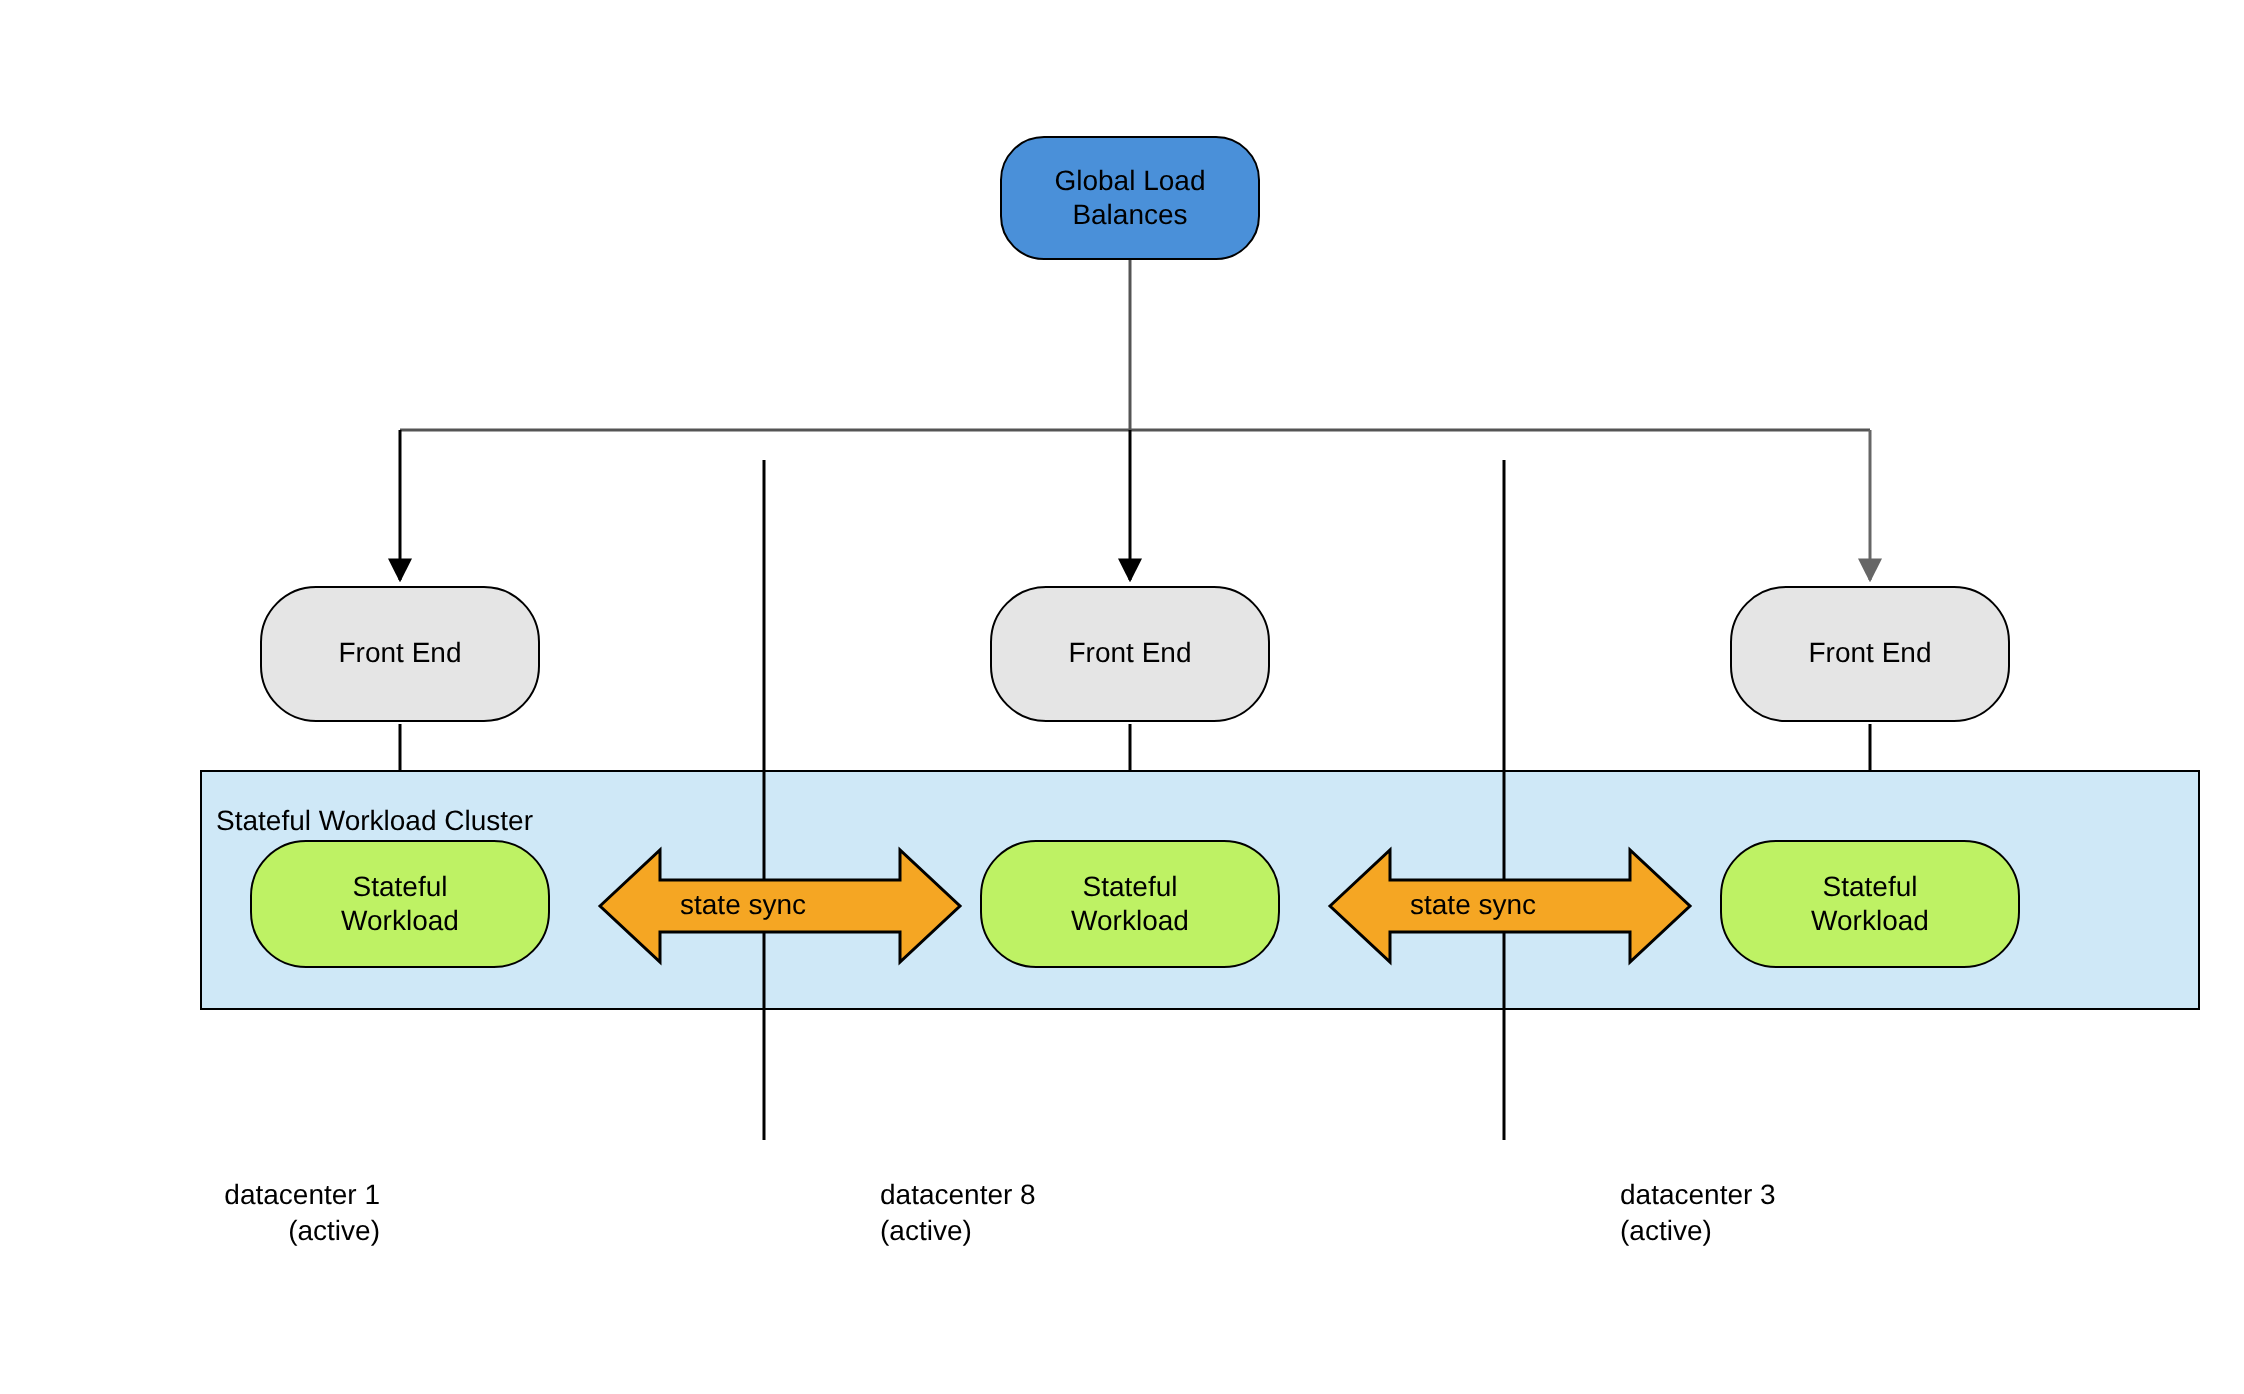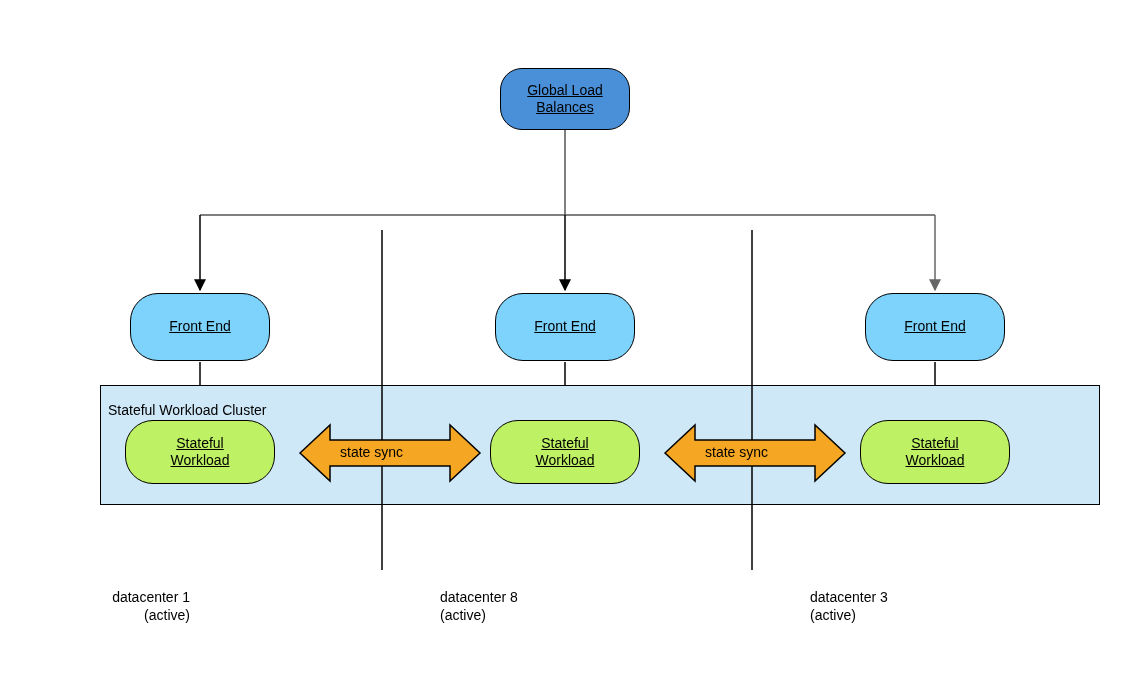--- a/index.html
+++ b/index.html
@@ -27,28 +27,27 @@
   .node {
     position: absolute;
     box-sizing: border-box;
     border: 1.5px solid #000;
     display: flex;
     align-items: center;
     justify-content: center;
     text-align: center;
     line-height: 1.25;
     padding: 4px 23px;
-    text-decoration: underline;
   }
   .node-lb {
     background: #4A90D9;
     border-radius: 22px;
   }
   .node-fe {
-    background: #7dd3fc;
+    background: #e5e5e5;
     border-radius: 28px;
   }
   .node-sw {
     background: #bef264;
     border-radius: 28px;
   }
   .cluster-box {
     position: absolute;
     box-sizing: border-box;
     border: 1.5px solid #000;

